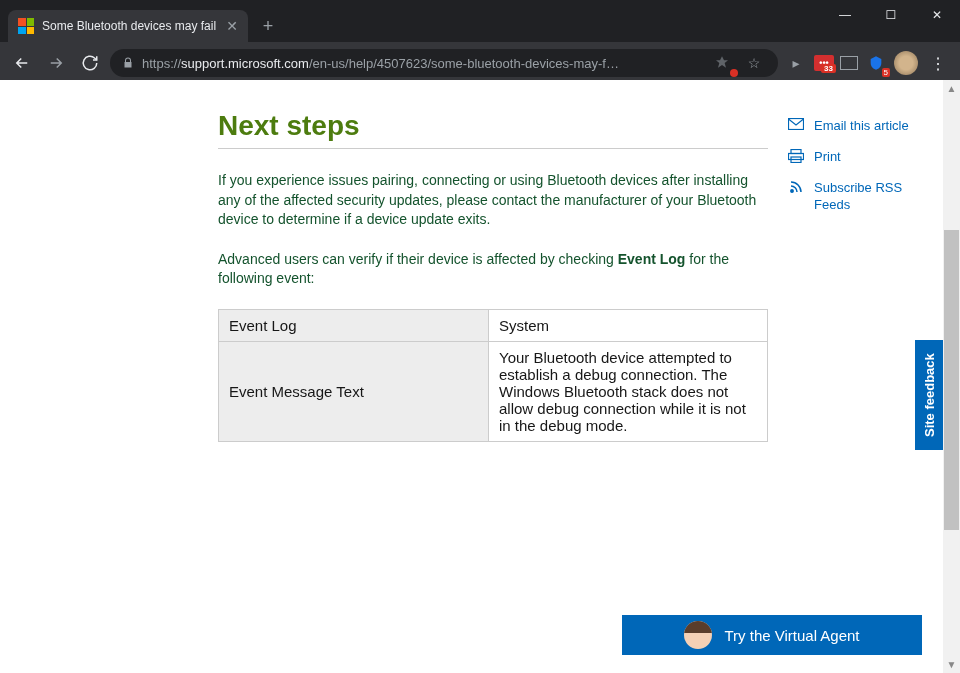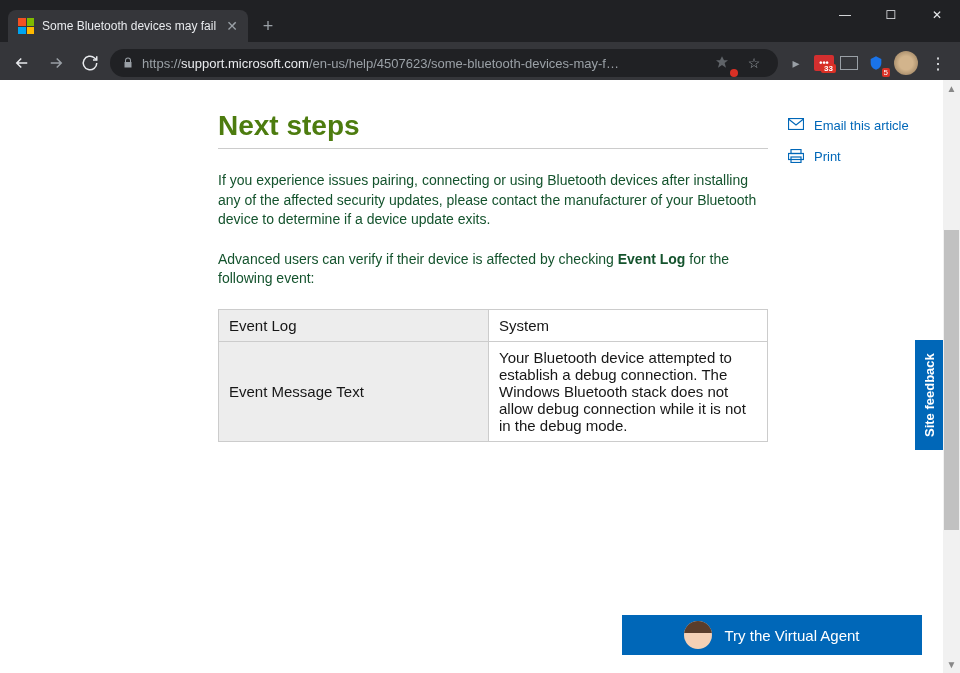--- a/index.html
+++ b/index.html
@@ -164,20 +164,29 @@
       <a href="#">
         <span class="ic">
             <svg width="16" height="14" viewBox="0 0 16 14" fill="none" stroke="#0067b8" stroke-width="1.2">
               <rect x="3" y="0.5" width="10" height="4"></rect>
               <rect x="0.5" y="4.5" width="15" height="6"></rect>
               <rect x="3" y="8" width="10" height="5.5"></rect>
             </svg>
           </span>
         <span>Print</span>
       </a>
+      <a href="#">
+        <span class="ic">
+            <svg width="14" height="14" viewBox="0 0 14 14" fill="none" stroke="#0067b8" stroke-width="1.5">
+              <path d="M2 6a6 6 0 016 6M2 2a10 10 0 0110 10"></path>
+              <circle cx="3" cy="11" r="1.2" fill="#0067b8"></circle>
+            </svg>
+          </span>
+        <span>Subscribe RSS Feeds</span>
+      </a>
     </div>
   </div>
 
   <div class="virtual-agent">
     <span class="face"></span>
     <span>Try the Virtual Agent</span>
   </div>
 
   <div class="feedback-tab">Site feedback</div>
 

